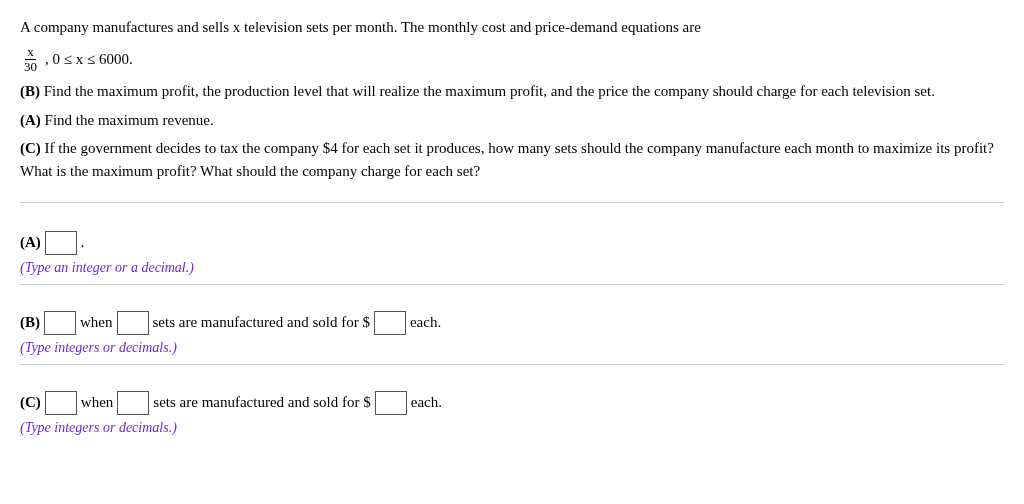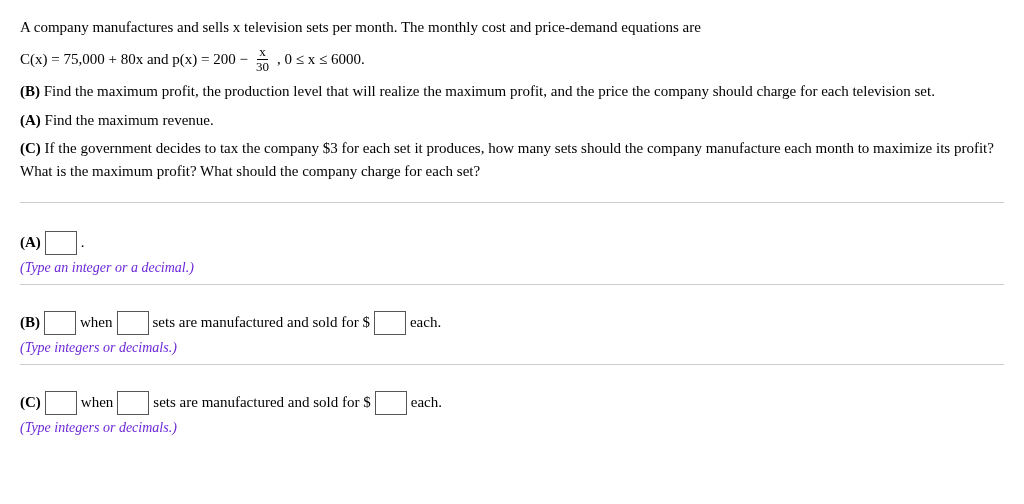--- a/index.html
+++ b/index.html
@@ -103,41 +103,40 @@
   </style>
 </head>
 <body>
 
 <div class="page-container">
 
   <div class="problem-statement">
     <p>A company manufactures and sells x television sets per month. The monthly cost and price-demand equations are</p>
 
     <div class="equation-line">
-      <span>C(x) = 75,000 + 80x and p(x) = 200 −</span>
       <span class="fraction">
         <span class="numerator">x</span>
         <span class="denominator">30</span>
       </span>
       <span>, 0 ≤ x ≤ 6000.</span>
     </div>
 
     <p>
       <span class="bold">(B)</span>
       <span>Find the maximum profit, the production level that will realize the maximum profit, and the price the company should charge for each television set.</span>
     </p>
 
     <p>
       <span class="bold">(A)</span>
       <span>Find the maximum revenue.</span>
     </p>
 
     <p>
       <span class="bold">(C)</span>
-      <span>If the government decides to tax the company $3 for each set it produces, how many sets should the company manufacture each month to maximize its profit? What is the maximum profit? What should the company charge for each set?</span>
+      <span>If the government decides to tax the company $4 for each set it produces, how many sets should the company manufacture each month to maximize its profit? What is the maximum profit? What should the company charge for each set?</span>
     </p>
   </div>
 
   <div class="answer-section">
     <div class="answer-line">
       <span class="bold">(A)</span>
       <span class="input-box"></span>
       <span>.</span>
     </div>
     <div class="hint-text">(Type an integer or a decimal.)</div>

